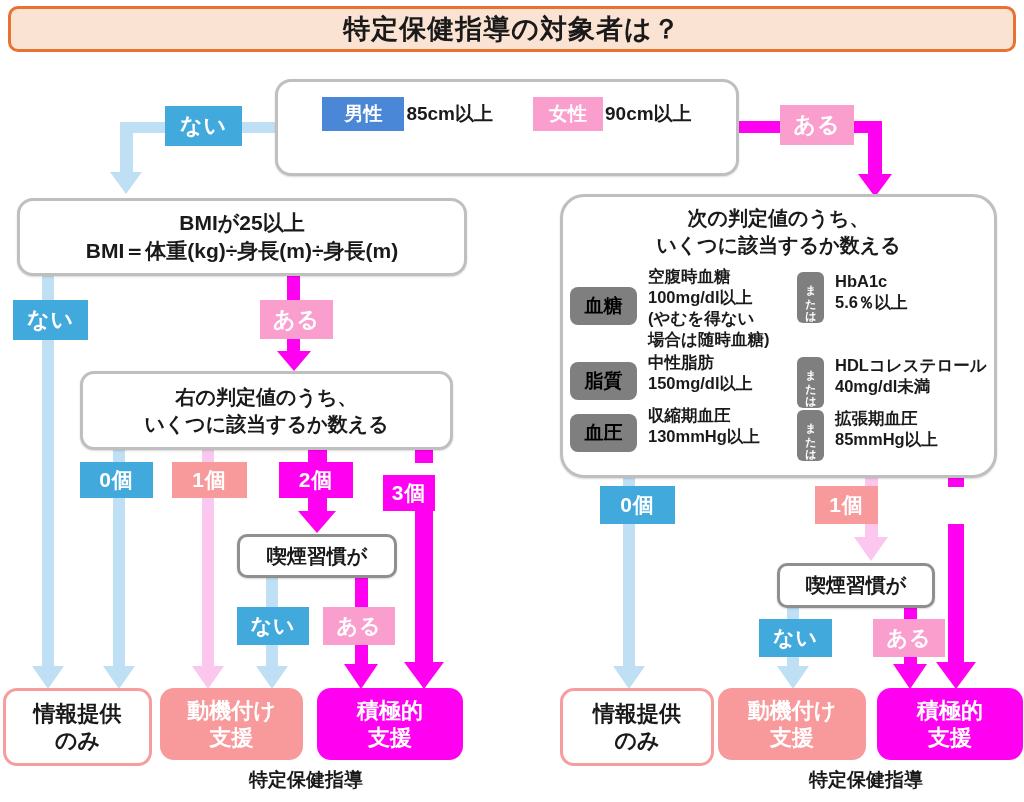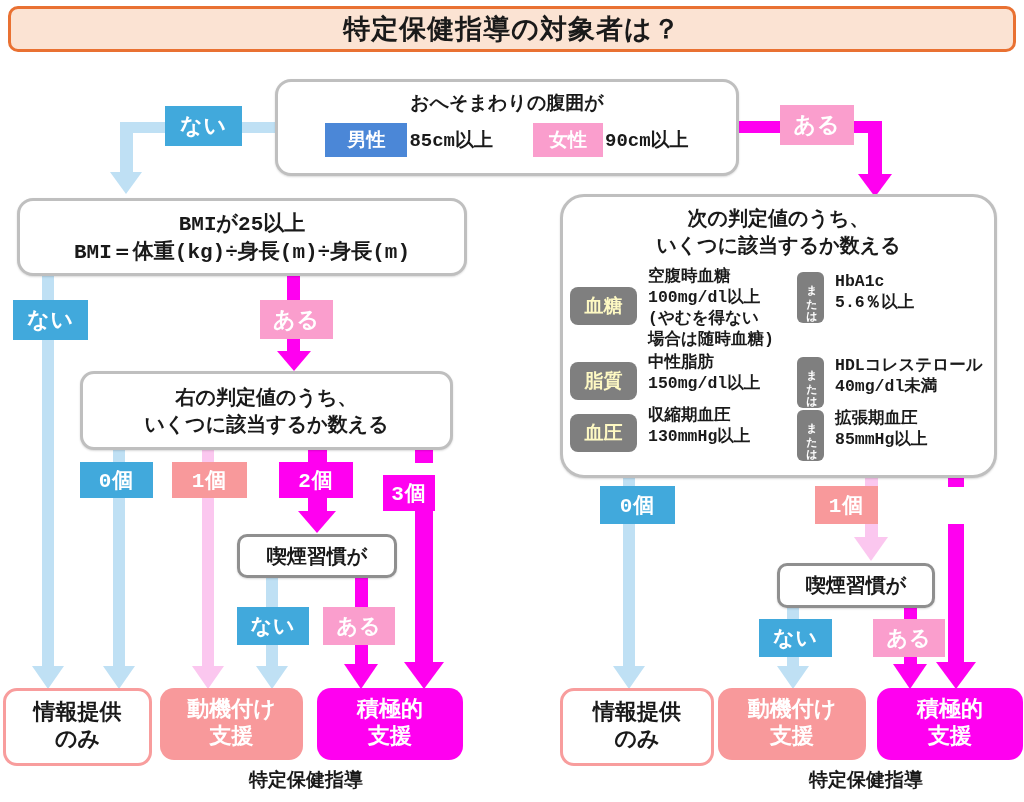--- a/index.html
+++ b/index.html
@@ -1,38 +1,38 @@
 <!DOCTYPE html>
 <html style="--titleBg: #FBE3D3; --titleBorder: #E97132; --boxBorder: #BFBFBF; --smokeBorder: #8F8F8F; --blue: #41A9DC; --maleBlue: #4B87D7; --pink: #FA9ECD; --salmon: #F8999B; --magenta: #FF00F0; --lightBlue: #BFE0F4; --lightPink: #FBC7EF; --gray: #7F7F7F; --outcomeBorder: #F89D9D;"><head>
 <meta charset="utf-8">
 <style>
   html,body{margin:0;padding:0;background:#fff;}
   #canvas{
     position:relative;width:1024px;height:802px;background:#fff;overflow:hidden;
-    font-family:Liberation Mono, monospace;color:#1a1a1a;
+    font-family:Liberation Sans, sans-serif;color:#1a1a1a;
   }
   .title{
     position:absolute;left:8px;top:6px;width:1002px;height:40px;
     background:var(--titleBg);border:3px solid var(--titleBorder);border-radius:10px;
     display:flex;align-items:center;justify-content:center;
     font-size:27px;font-weight:bold;letter-spacing:1px;
   }
   .wbox{
     position:absolute;background:#fff;border:3px solid var(--boxBorder);border-radius:16px;
     display:flex;flex-direction:column;align-items:center;justify-content:center;
     text-align:center;font-weight:bold;box-shadow:0 1px 2px rgba(0,0,0,0.15);
   }
   .chip{
     position:absolute;display:flex;align-items:center;justify-content:center;
     color:#fff;font-weight:bold;font-size:21px;letter-spacing:1px;
   }
   .stem{position:absolute;}
   .head{position:absolute;width:0;height:0;}
   .gcat{
-    position:absolute;background:var(--gray);color:#fef9c3;border-radius:8px;
+    position:absolute;background:var(--gray);color:#000000;border-radius:8px;
     display:flex;align-items:center;justify-content:center;font-weight:bold;font-size:19px;
   }
   .gor{
     position:absolute;background:var(--gray);color:#fff;border-radius:6px;
     display:flex;align-items:center;justify-content:center;
     writing-mode:vertical-rl;text-orientation:upright;
     font-weight:bold;font-size:11px;line-height:1;letter-spacing:1px;
   }
   .crit{
     position:absolute;font-weight:bold;font-size:16.5px;line-height:21px;
@@ -99,21 +99,20 @@
   <div class="head" style="left:854px;top:537px;border-left:17px solid transparent;border-right:17px solid transparent;border-top:24px solid var(--lightPink);"></div>
   <div class="stem" style="left:948px;top:524px;width:16px;height:138px;background:var(--magenta);"></div>
   <div class="head" style="left:936px;top:662px;border-left:20px solid transparent;border-right:20px solid transparent;border-top:27px solid var(--magenta);"></div>
 
   <div class="stem" style="left:787px;top:608px;width:12px;height:60px;background:var(--lightBlue);"></div>
   <div class="head" style="left:777px;top:666px;border-left:16px solid transparent;border-right:16px solid transparent;border-top:23px solid var(--lightBlue);"></div>
   <div class="stem" style="left:904px;top:608px;width:13px;height:58px;background:var(--magenta);"></div>
   <div class="head" style="left:893px;top:664px;border-left:17px solid transparent;border-right:17px solid transparent;border-top:25px solid var(--magenta);"></div>
 
   <div class="wbox" style="left:275px;top:79px;width:458px;height:83px;justify-content:flex-start;padding-top:8px;">
-    <div style="font-size:19px;">おへそまわりの腹囲が</div>
     <div style="display:flex;align-items:center;gap:2px;margin-top:7px;">
       <span style="background:var(--maleBlue);color:#fff;font-size:19px;padding:4px 22px;">男性</span>
       <span style="font-size:19px;">85cm以上</span>
       <span style="background:var(--pink);color:#fff;font-size:19px;padding:4px 16px;margin-left:38px;">女性</span>
       <span style="font-size:19px;">90cm以上</span>
     </div>
   </div>
 
   <div class="chip" style="left:165px;top:106px;width:77px;height:40px;background:var(--blue);font-size:22px;">ない</div>
   <div class="chip" style="left:780px;top:105px;width:74px;height:40px;background:var(--pink);font-size:22px;">ある</div>

